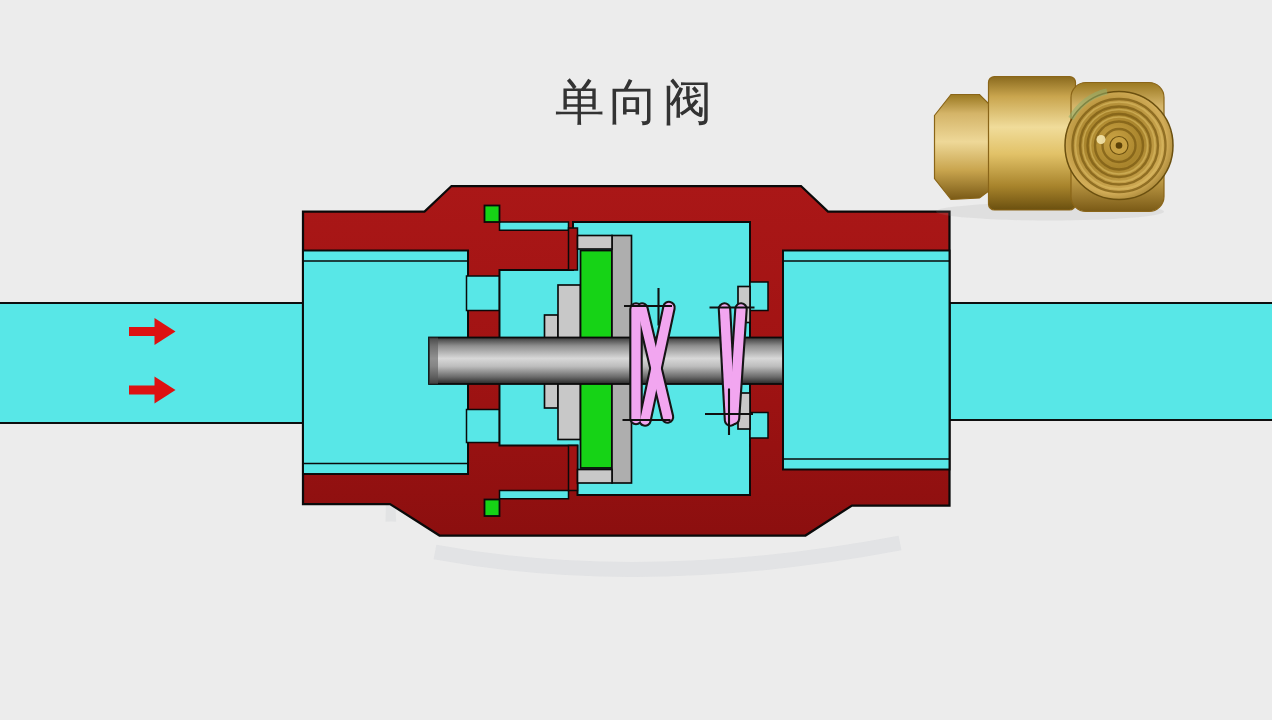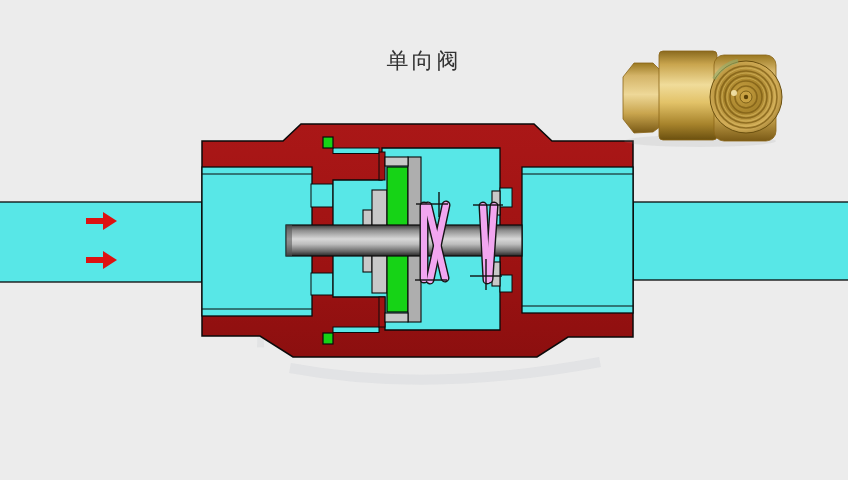--- a/index.html
+++ b/index.html
@@ -5,21 +5,21 @@
   html,body{margin:0;padding:0;}
   body{
     width:848px;height:480px;overflow:hidden;
     background:var(--background,#ececec);
     font-family:"Liberation Sans","DejaVu Sans",sans-serif;
   }
   .stage{position:relative;width:848px;height:480px;}
   .title{
     position:absolute;top:46px;left:0;width:848px;
     text-align:center;
-    font-size:22px;font-weight:500;
+    font-size:33px;font-weight:500;
     color:var(--title-color,#333);
     letter-spacing:3px;
     user-select:none;
   }
   .diagram{position:absolute;top:0;left:0;}
   
   .fluid   {fill:var(--fluid-cyan);stroke:#0a0a0a;stroke-width:1.3;}
   .fluid-nl{fill:var(--fluid-cyan);stroke:#0a0a0a;stroke-width:1;}
   .body-red{fill:url(#gradBody);stroke:#0a0a0a;stroke-width:1.5;}
   .red-fill{fill:var(--body-red);stroke:#0a0a0a;stroke-width:1;}

